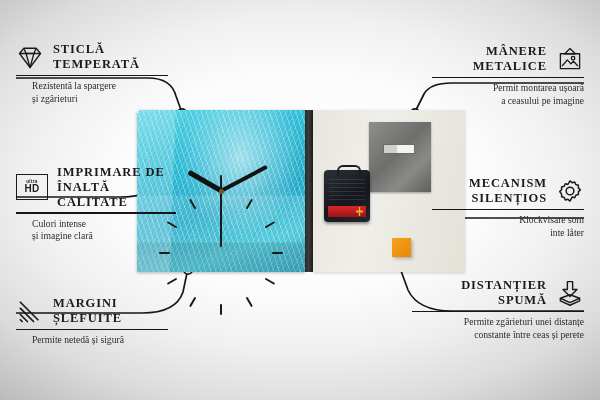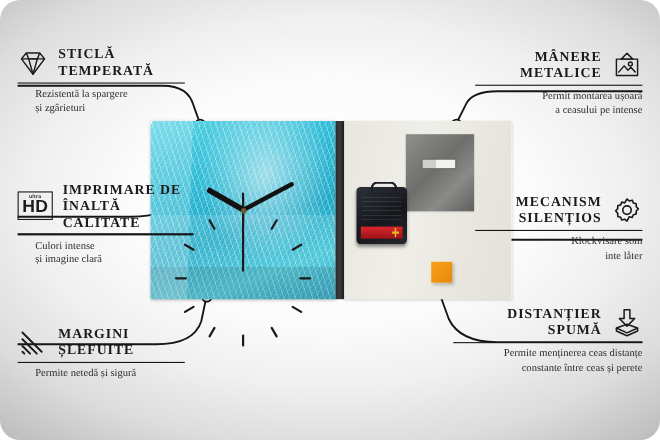--- a/index.html
+++ b/index.html
@@ -1,18 +1,18 @@
 <!DOCTYPE html>
 <html><head>
 <meta charset="utf-8">
 <style>
   html,body{margin:0;padding:0;}
   body{width:600px;height:400px;overflow:hidden;font-family:"Liberation Serif",serif;}
   #stage{position:relative;width:600px;height:400px;
-    background:radial-gradient(ellipse 78% 72% at 50% 46%, #ffffff 0%, #fcfcfc 38%, #f0f0f0 58%, #dcdcdc 78%, #b9b9b9 100%);border-radius:18px;}
+    background:radial-gradient(ellipse 78% 72% at 50% 46%, #ffffff 0%, #fcfcfc 38%, #f0f0f0 58%, #dcdcdc 78%, #b9b9b9 100%);}
 
   
   .photo{position:absolute;left:137px;top:110px;width:328px;height:162px;}
   .panel-img{position:absolute;left:0;top:0;width:168px;height:162px;
     background:
       linear-gradient(118deg, rgba(255,255,255,.85) 0 2px, rgba(255,255,255,0) 2px 14px) ,
       linear-gradient(100deg, rgba(255,255,255,.55) 0 1px, rgba(255,255,255,0) 1px 9px),
       repeating-linear-gradient(72deg, rgba(255,255,255,.30) 0 1px, rgba(255,255,255,0) 1px 5px),
       repeating-linear-gradient(-58deg, rgba(255,255,255,.16) 0 1px, rgba(255,255,255,0) 1px 4px),
       radial-gradient(ellipse 60% 80% at 62% 30%, rgba(255,255,255,.55) 0%, rgba(255,255,255,0) 60%),
@@ -74,21 +74,21 @@
   .left .co-title{text-align:left;}
   .left .co-sub{text-align:left;margin-left:16px;}
   .right .co-head{justify-content:flex-end;}
   .right .co-title{text-align:right;}
   .right .co-sub{text-align:right;}
   .ico{flex:0 0 auto;width:28px;height:28px;color:#1b1b1b;}
   .ico svg{display:block;width:28px;height:28px;}
   .hd-badge{width:30px;height:24px;border:1.6px solid #1b1b1b;display:flex;
     flex-direction:column;align-items:center;justify-content:center;line-height:1;}
   .hd-badge .u{font-family:"Liberation Sans",sans-serif;font-size:4.6px;font-weight:bold;letter-spacing:.3px;}
-  .hd-badge .h{font-family:"Liberation Sans",sans-serif;font-size:16px;font-weight:bold;letter-spacing:.2px;}
+  .hd-badge .h{font-family:"Liberation Sans",sans-serif;font-size:10px;font-weight:bold;letter-spacing:.2px;}
 
   svg.leader{position:absolute;left:0;top:0;width:600px;height:400px;pointer-events:none;}
 </style>
 </head>
 <body>
 
 <div id="stage">
 
   <svg class="leader" viewBox="0 0 600 400">
     <g fill="none" stroke="#15161a" stroke-width="1.7">
@@ -244,21 +244,21 @@
           <rect x="5" y="10" width="22" height="17"></rect>
           <path d="M16 4l-6 6h12l-6-6z"></path>
           <path d="M7 24l6-7 4 4.5 3-3 5 5.5"></path>
           <circle cx="19.5" cy="15" r="2"></circle>
         </svg>
       </span>
     </div>
     <div class="rule"></div>
     <div class="co-sub">
       <span>Permit montarea ușoară</span><br>
-      <span>a ceasului pe intense</span>
+      <span>a ceasului pe imagine</span>
     </div>
   </div>
 
   <div class="callout right" style="left:432px;top:176px;width:152px;">
     <div class="co-head">
       <span class="co-title">
         <span>MECANISM</span><br>
         <span>SILENȚIOS</span>
       </span>
       <span class="ico">
@@ -284,18 +284,18 @@
       <span class="ico">
         <svg viewBox="0 0 32 32" fill="none" stroke="#1b1b1b" stroke-width="1.6" stroke-linejoin="round">
           <path d="M13 3h6v9h5l-8 8-8-8h5V3z"></path>
           <path d="M5 22l11-4 11 4-11 5-11-5z"></path>
           <path d="M5 22v3l11 5 11-5v-3"></path>
         </svg>
       </span>
     </div>
     <div class="rule"></div>
     <div class="co-sub">
-      <span>Permite menținerea ceas distanțe</span><br>
+      <span>Permite zgârieturi unei distanțe</span><br>
       <span>constante între ceas și perete</span>
     </div>
   </div>
 
 </div>
 
 </body></html>

